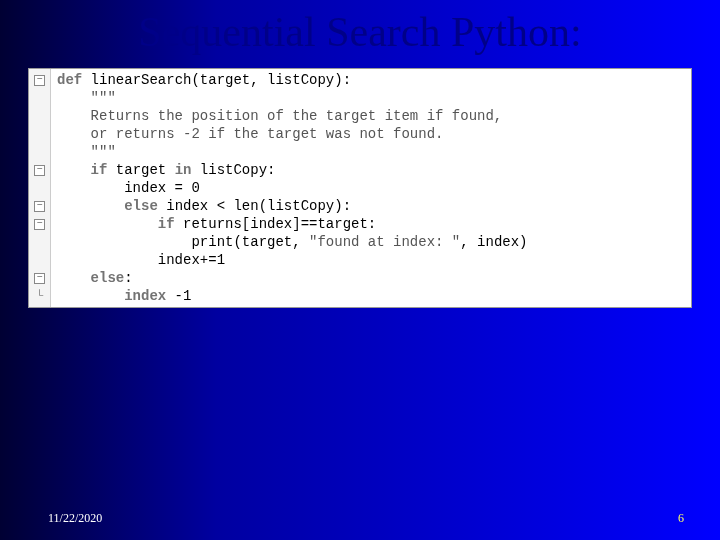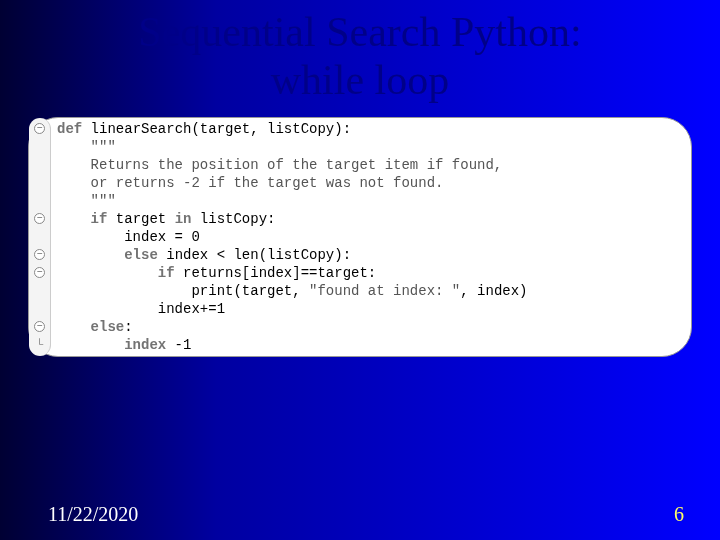--- a/index.html
+++ b/index.html
@@ -1,15 +1,15 @@
 <!DOCTYPE html>
 <html><head>
 <meta charset="utf-8">
 <style>
-  * { margin: 0; padding: 0; box-sizing: border-box; border-radius: 30px; }
+  * { margin: 0; padding: 0; box-sizing: border-box; }
   body {
     width: 720px;
     height: 540px;
     background: linear-gradient(to right, #000033 0%, #0000a0 30%, #0000ff 100%);
     font-family: "Times New Roman", serif;
     overflow: hidden;
     position: relative;
   }
   .title {
     color: #000088;
@@ -71,31 +71,30 @@
   .footer {
     position: absolute;
     bottom: 14px;
     left: 0;
     width: 100%;
     display: flex;
     justify-content: space-between;
     align-items: center;
     padding: 0 36px 0 48px;
     color: #ffffff;
-    font-size: 20px;
+    font-size: 12px;
     font-family: "Times New Roman", serif;
   }
   .page-num { color: #ffff66; }
 </style>
 </head>
 <body>
 
 <div class="title">
   <span>Sequential Search Python:</span><br>
-  <span>while loop</span>
 </div>
 
 <div class="code-area">
   <div class="gutter">
     <div class="gutter-row">
         <div class="fold-box">−</div>
       </div>
     <div class="gutter-row"></div>
     <div class="gutter-row"></div>
     <div class="gutter-row"></div>

